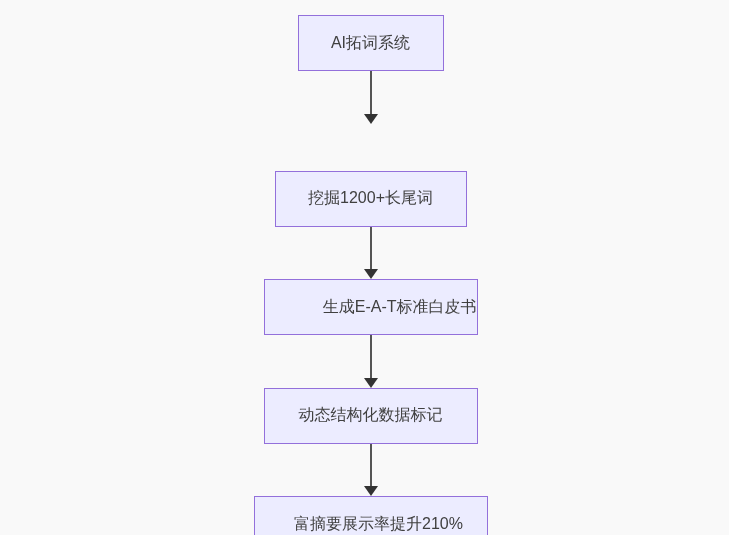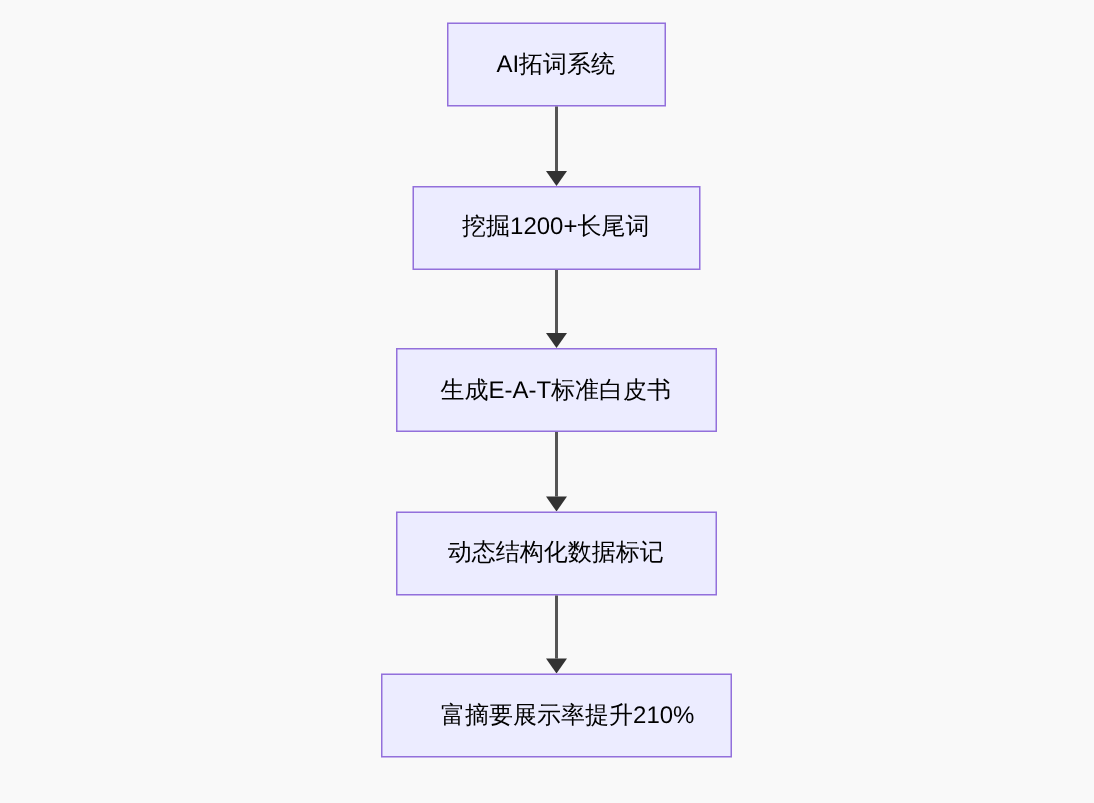--- a/index.html
+++ b/index.html
@@ -21,31 +21,31 @@
     display: flex;
     flex-direction: column;
     align-items: center;
     box-sizing: border-box;
   }
   .node {
     box-sizing: border-box;
     height: 56px;
     background: #ECECFF;
     border: 1px solid #9370DB;
-    color: #000000;
+    color: #404040;
     font-size: 16px;
     display: flex;
     align-items: center;
     justify-content: center;
     white-space: nowrap;
     text-align: center;
   }
   .node.n1 { width: 146px; }
-  .node.n2 { width: 192px; }
-  .node.n3 { width: 214px; }
+  .node.n2 { width: 192px; margin-top: 47px; }
+  .node.n3 { width: 214px; justify-content: flex-end; }
   .node.n4 { width: 214px; }
   .node.n5 { width: 234px; padding-left: 16px; }
   .connector {
     height: 52.5px;
     display: flex;
     flex-direction: column;
     align-items: center;
     justify-content: flex-start;
   }
   .connector .line {

